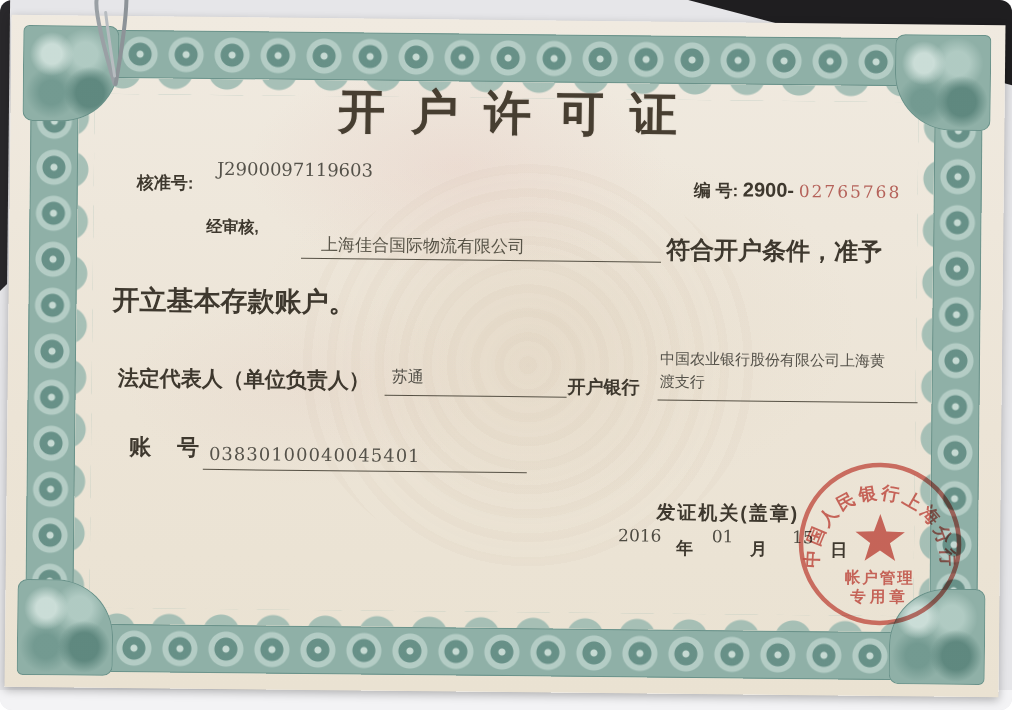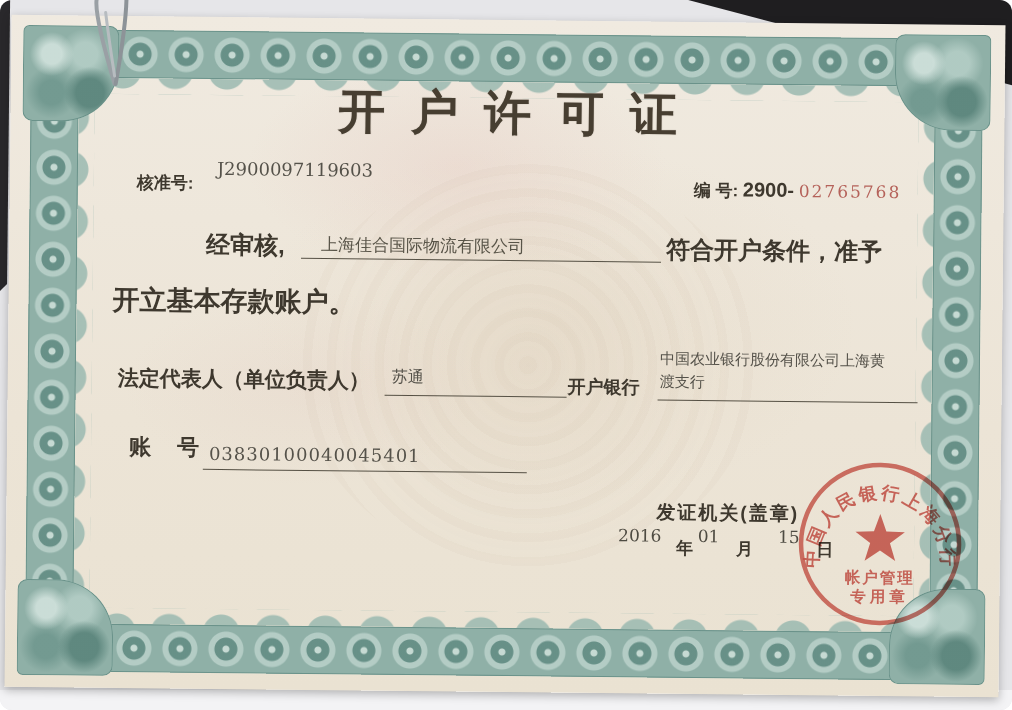--- a/index.html
+++ b/index.html
@@ -112,21 +112,21 @@
 
     <div class="lbl" style="left:127px;top:155px;font-size:17px;">核准号:</div>
     <div class="val" style="left:207px;top:141px;font-size:18px;">J2900097119603</div>
 
     <div class="lbl" style="left:684px;top:156px;font-size:17px;">
       <span>编 号:</span>
       <span style="font-size:20px;">2900-</span>
       <span class="red-num" style="font-size:17px;font-weight:normal;">02765768</span>
     </div>
 
-    <div class="lbl" style="left:197px;top:212px;font-size:24px;">经审核,</div>
+    <div class="lbl" style="left:197px;top:200px;font-size:16px;">经审核,</div>
     <div class="val" style="left:312px;top:215px;font-size:17px;color:#585448;">上海佳合国际物流有限公司</div>
     <div class="uline" style="left:292px;top:214px;width:360px;height:26px;"></div>
     <div class="lbl" style="left:657px;top:212px;font-size:24px;">符合开户条件，准予</div>
 
     <div class="lbl" style="left:104px;top:266px;font-size:27px;">开立基本存款账户。</div>
 
     <div class="lbl" style="left:110px;top:348px;font-size:21px;">法定代表人（单位负责人）</div>
     <div class="val" style="left:384px;top:348px;font-size:16px;">苏通</div>
     <div class="uline" style="left:377px;top:348px;width:182px;height:28px;"></div>
 
@@ -138,21 +138,21 @@
     <div class="uline" style="left:650px;top:350px;width:260px;height:28px;"></div>
 
     <div class="lbl" style="left:122px;top:416px;font-size:22px;letter-spacing:2px;">账　号</div>
     <div class="val" style="left:202px;top:426px;font-size:18px;letter-spacing:1px;">03830100040045401</div>
     <div class="uline" style="left:196px;top:424px;width:324px;height:28px;"></div>
 
     <div class="lbl" style="left:650px;top:478px;font-size:19px;letter-spacing:2px;">发证机关(盖章)</div>
     <div class="lbl" style="left:612px;top:512px;font-size:17px;">
       <span class="date-num">2016</span>
       <span class="date-lbl" style="margin-left:10px;">年</span>
-      <span class="date-num" style="">01</span>
+      <span class="date-num" style="margin-left:14px;">01</span>
       <span class="date-lbl" style="margin-left:12px;">月</span>
       <span class="date-num" style="margin-left:20px;">15</span>
       <span class="date-lbl" style="margin-left:12px;">日</span>
     </div>
 
     <svg id="seal" viewBox="0 0 176 176">
       <defs>
         <path id="sealArc" d="M 27 116 A 62 62 0 1 1 149 116" fill="none"></path>
       </defs>
       <circle cx="88" cy="88" r="79" fill="none" stroke="#cc4a42" stroke-width="4.5" opacity="0.85"></circle>

